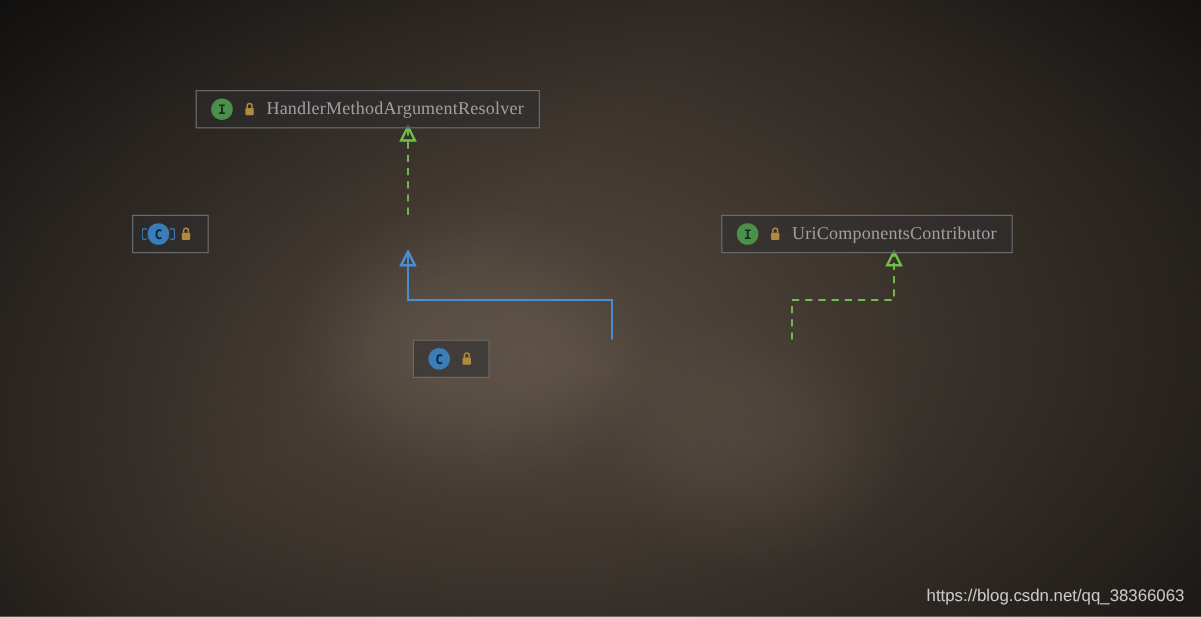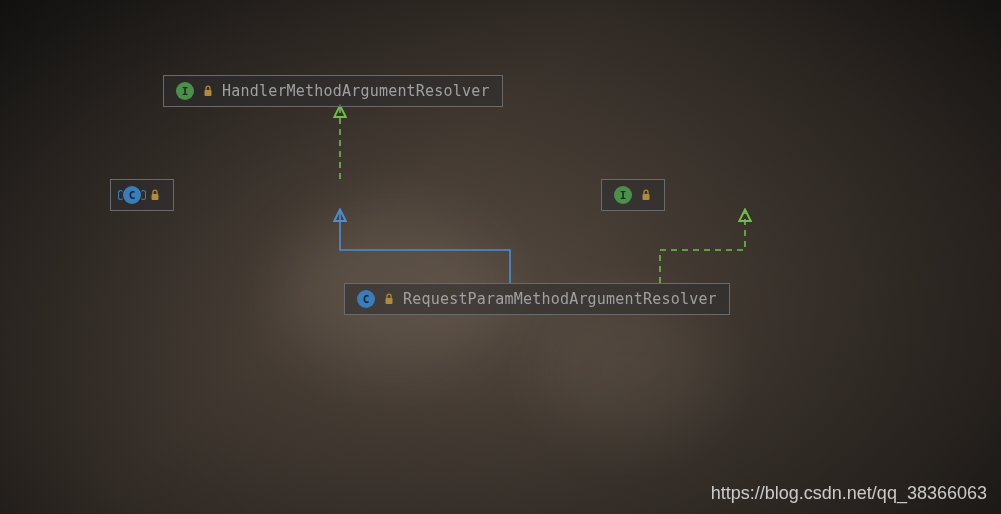--- a/index.html
+++ b/index.html
@@ -7,26 +7,26 @@
   .vignette{position:absolute;inset:0;background:radial-gradient(ellipse at 50% 60%,rgba(90,80,70,0.3) 0%,rgba(20,18,16,0.6) 70%,rgba(10,10,10,0.85) 100%);}
   .node{position:absolute;display:flex;align-items:center;gap:8px;padding:6px 12px;border:1px solid #6a6a6a;background:rgba(45,45,48,0.55);color:#a0a0a0;font-size:15px;white-space:nowrap;}
   .badge{width:18px;height:18px;border-radius:50%;display:flex;align-items:center;justify-content:center;font-size:11px;font-weight:bold;flex:0 0 18px;}
   .badge.interface{background:#4b8f4b;color:#14301a;}
   .badge.class{background:#3a7db8;color:#0d2236;}
   .badge.abstract{background:#3a7db8;color:#0d2236;position:relative;}
   .badge.abstract::before,.badge.abstract::after{content:"";position:absolute;top:50%;width:4px;height:8px;border:1px solid #3a7db8;border-radius:3px;transform:translateY(-50%);}
   .badge.abstract::before{left:-5px;border-right:none;}
   .badge.abstract::after{right:-5px;border-left:none;}
   .lock{width:12px;height:12px;flex:0 0 12px;}
-  .name{letter-spacing:.2px;}
+  .name{letter-spacing:.2px;font-family:Liberation Serif, serif;}
   svg.connectors{position:absolute;inset:0;width:1001px;height:514px;pointer-events:none;}
   .blur-highlight{position:absolute;border-radius:50%;filter:blur(30px);}
   .h1{left:280px;top:210px;width:220px;height:160px;background:rgba(255,235,210,0.08);}
   .h2{left:540px;top:300px;width:180px;height:140px;background:rgba(255,235,210,0.06);}
-  .watermark{position:absolute;right:14px;bottom:10px;color:rgba(230,230,230,0.85);font-family:Arial,Helvetica,sans-serif;font-size:18px;}
+  .watermark{position:absolute;right:14px;bottom:10px;color:rgba(230,230,230,0.85);font-family:Arial,Helvetica,sans-serif;font-size:14px;}
 </style>
 </head>
 <body>
 
 <div class="canvas">
   <div class="vignette"></div>
   <div class="blur-highlight h1"></div>
   <div class="blur-highlight h2"></div>
 
   <svg class="connectors">
@@ -62,25 +62,25 @@
         <path d="M4 5 V3.2 a2 2 0 0 1 4 0 V5" fill="none" stroke="#b08a3e" stroke-width="1.3"></path>
       </svg>
   </div>
 
   <div class="node" style="left:601px;top:179px">
     <span class="badge interface">I</span>
     <svg class="lock" viewBox="0 0 12 12">
         <rect x="2.5" y="5" width="7" height="6" rx="1" fill="#b08a3e"></rect>
         <path d="M4 5 V3.2 a2 2 0 0 1 4 0 V5" fill="none" stroke="#b08a3e" stroke-width="1.3"></path>
       </svg>
+    <span class="name">UriComponentsContributor</span>
   </div>
 
   <div class="node" style="left:344px;top:283px">
     <span class="badge class">C</span>
     <svg class="lock" viewBox="0 0 12 12">
         <rect x="2.5" y="5" width="7" height="6" rx="1" fill="#b08a3e"></rect>
         <path d="M4 5 V3.2 a2 2 0 0 1 4 0 V5" fill="none" stroke="#b08a3e" stroke-width="1.3"></path>
       </svg>
-    <span class="name">RequestParamMethodArgumentResolver</span>
   </div>
 
   <div class="watermark">https://blog.csdn.net/qq_38366063</div>
 </div>
 
 </body></html>

